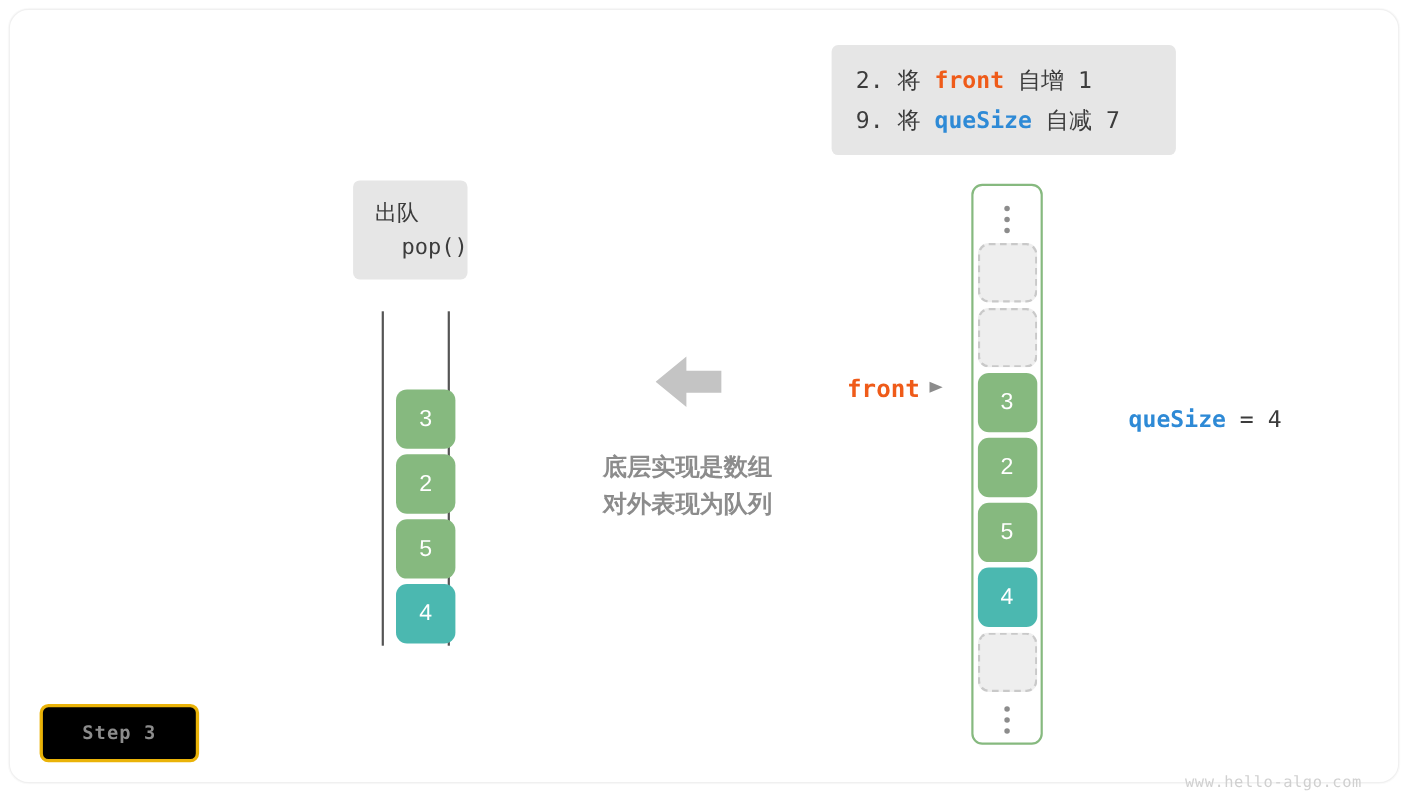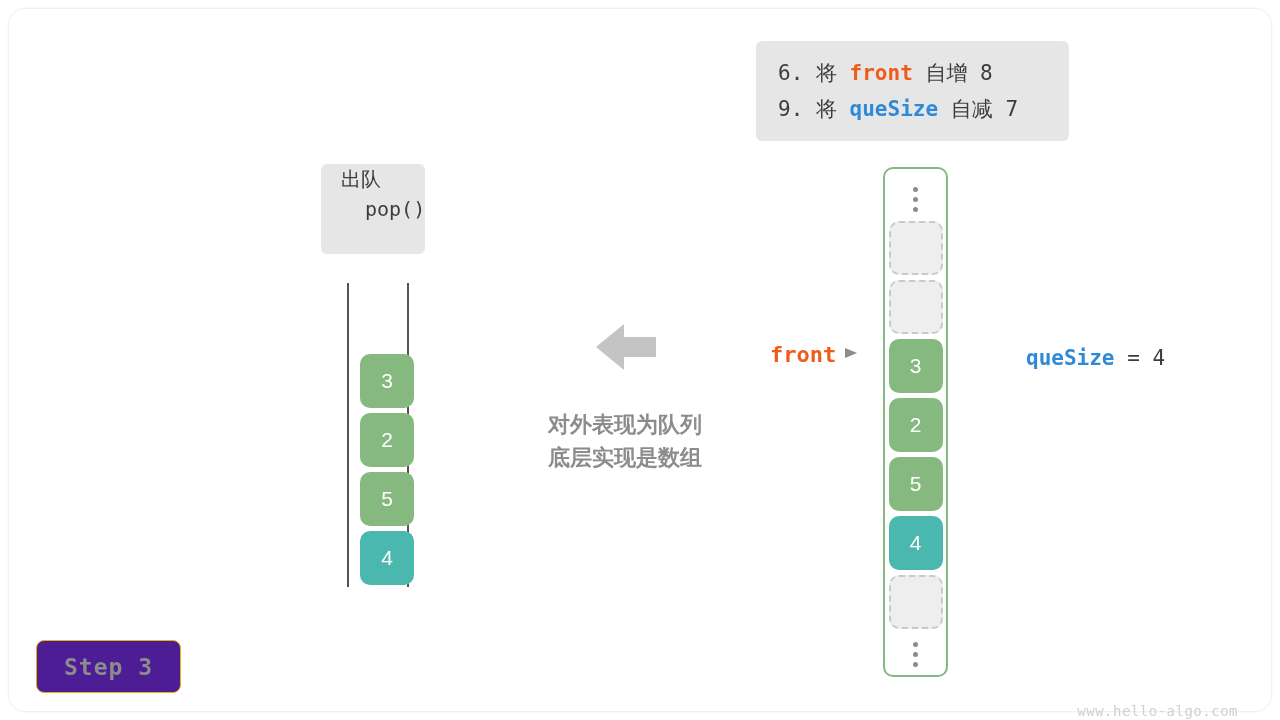--- a/index.html
+++ b/index.html
@@ -61,21 +61,21 @@
     position: absolute;
     left: 321px;
     top: 164px;
     width: 104px;
     height: 90px;
     background: #e6e6e6;
     border-radius: 6px;
     box-sizing: border-box;
     display: flex;
     flex-direction: column;
-    justify-content: flex-start;
+    justify-content: center;
     padding-left: 20px;
   }
   #pop-box .cn {
     font-family: "Liberation Sans", sans-serif;
     font-size: 20px;
     color: #3c3c3c;
     line-height: 30px;
   }
   #pop-box .code {
     font-family: "DejaVu Sans Mono", "Liberation Mono", monospace;
@@ -213,38 +213,39 @@
     font-size: 20px;
     color: #3c3c3c;
     line-height: 32px;
   }
   #queue-size-note .code {
     font-family: "DejaVu Sans Mono", "Liberation Mono", monospace;
     font-size: 21px;
     color: #3c3c3c;
     line-height: 34px;
     white-space: pre;
+    margin-top: 23px;
   }
 
   
   #step-badge {
     position: absolute;
     left: 36px;
     top: 640px;
     width: 145px;
     height: 53px;
-    border: 1px solid #eab308;
+    border: 3px solid #eab308;
     border-radius: 8px;
     box-sizing: border-box;
-    background: #4c1d95;
+    background: #000000;
     display: flex;
     align-items: center;
     justify-content: center;
     font-family: "DejaVu Sans Mono", "Liberation Mono", monospace;
-    font-size: 23px;
+    font-size: 17px;
     font-weight: bold;
     color: #8c8c8c;
     letter-spacing: 1px;
   }
 
   
   #watermark {
     position: absolute;
     right: 42px;
     top: 675px;
@@ -255,21 +256,21 @@
     margin-top: 28px;
   }
 </style>
 </head>
 <body>
 
 <div id="canvas">
   <div class="frame"></div>
 
   <div id="instruction-box">
-    <div class="instr-line"><span>6. 将 </span><span class="kw-front">front</span><span> 自增 8</span></div>
+    <div class="instr-line"><span>2. 将 </span><span class="kw-front">front</span><span> 自增 1</span></div>
     <div class="instr-line"><span>9. 将 </span><span class="kw-quesize">queSize</span><span> 自减 7</span></div>
   </div>
 
   <div id="pop-box">
     <div class="cn">出队</div>
     <div class="code">pop()</div>
   </div>
 
   <div id="left-column">
     <div class="rail left"></div>
@@ -282,22 +283,22 @@
       </div>
   </div>
 
   <div id="big-arrow">
     <svg width="60" height="50" viewBox="0 0 60 50" xmlns="http://www.w3.org/2000/svg">
       <polygon points="0,25 28,2 28,15 60,15 60,35 28,35 28,48" fill="#c4c4c4"></polygon>
     </svg>
   </div>
 
   <div id="center-caption">
+    <div>底层实现是数组</div>
     <div>对外表现为队列</div>
-    <div>底层实现是数组</div>
   </div>
 
   <div id="front-pointer">
     <span class="label">front</span>
     <span>
       <svg width="14" height="14" viewBox="0 0 14 14" xmlns="http://www.w3.org/2000/svg">
         <polygon points="1,2 13,7 1,12" fill="#8c8c8c"></polygon>
       </svg>
     </span>
   </div>

